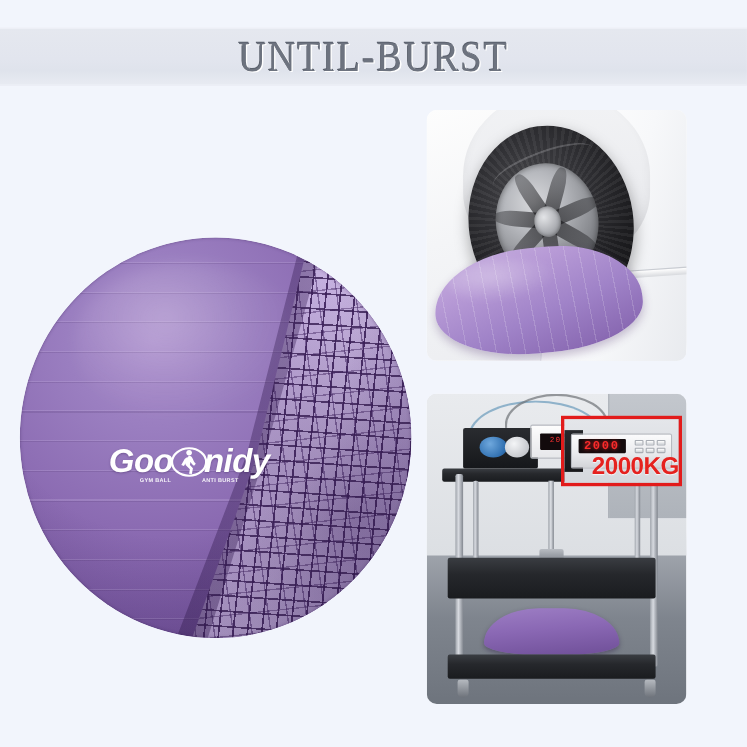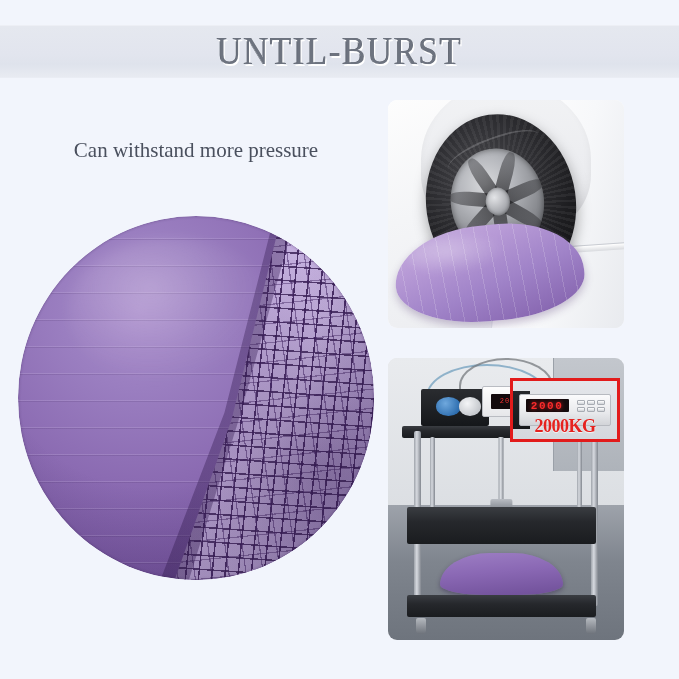--- a/index.html
+++ b/index.html
@@ -519,23 +519,23 @@
   }
   .callout-keys span {
     background: linear-gradient(180deg, #ffffff, #cfd2d7);
     border: 1px solid #a8acb3;
     border-radius: 1px;
   }
   .callout-value {
     position: absolute;
     left: 0; right: 0;
     bottom: 2px;
-    text-align: center;
-    font-family: Liberation Serif, serif;
-    font-size: 18px;
+    text-align: right;
+    font-family: Liberation Sans, sans-serif;
+    font-size: 22px;
     font-weight: 700;
     color: #e5221f;
     letter-spacing: -0.5px;
     text-shadow: 0 1px 1px rgba(255,255,255,0.8);
     z-index: 2;
   }
   .callout-dark {
     position: absolute;
     left: 0; top: 18%;
     width: 16%; height: 64%;
@@ -543,21 +543,20 @@
   }
 </style>
 </head>
 <body>
 
 <div class="header-banner">
   <div class="header-title">UNTIL-BURST</div>
 </div>
 
 <div class="left-text">
-  <div class="text-line-2">Can withstand more pressure</div>
 </div>
 
 <div class="ball-stage">
   <div class="ball">
     <div class="ball-body"></div>
     <div class="ball-ribs"></div>
     <div class="ball-rib-curve"></div>
 
     <div class="ball-cutaway">
       <div class="mesh-h"></div>
@@ -566,20 +565,37 @@
       <div class="mesh-v2"></div>
       <div class="mesh-sphere-shade"></div>
     </div>
 
     <div class="cut-edge"></div>
     <div class="ball-gloss"></div>
     <div class="ball-shade"></div>
     <div class="ball-rim"></div>
   </div>
 
+  <div class="ball-logo">
+    <span class="logo-word">Goo</span>
+    <span class="logo-emblem">
+      <svg width="34" height="34" viewBox="0 0 34 34">
+        <ellipse cx="17" cy="17" rx="15.5" ry="12.5" fill="none" stroke="#ffffff" stroke-width="2"></ellipse>
+        <path d="M17 6.2 c1.5 0 2.6 1.1 2.6 2.5 c0 1.4 -1.1 2.5 -2.6 2.5 c-1.5 0 -2.6 -1.1 -2.6 -2.5 c0 -1.4 1.1 -2.5 2.6 -2.5 z" fill="#ffffff"></path>
+        <path d="M16.6 11.4 c2.4 0 3.3 1.6 3.9 3.2 c0.6 1.7 1.4 3.1 2.6 4.0 l-1.6 1.9 c-1.5 -1.0 -2.5 -2.4 -3.2 -3.8
+                 l-0.6 3.0 l2.8 3.0 l-1.0 5.2 l-2.5 -0.3 l0.7 -4.0 l-3.2 -3.1 c-0.7 -0.7 -0.9 -1.5 -0.7 -2.4
+                 l-1.5 2.6 l-2.4 -1.0 l2.4 -4.4 c0.8 -1.5 2.0 -2.4 3.6 -2.6 z" fill="#ffffff"></path>
+      </svg>
+    </span>
+    <span class="logo-word">nidy</span>
+    <span class="logo-sub">
+      <span>GYM BALL</span>
+      <span>ANTI BURST</span>
+    </span>
+  </div>
 </div>
 
 <div class="photo photo-tire">
   <div class="tire-bg"></div>
   <div class="car-body">
     <div class="car-trim"></div>
   </div>
   <div class="wheel-arch"></div>
 
   <div class="tire">

